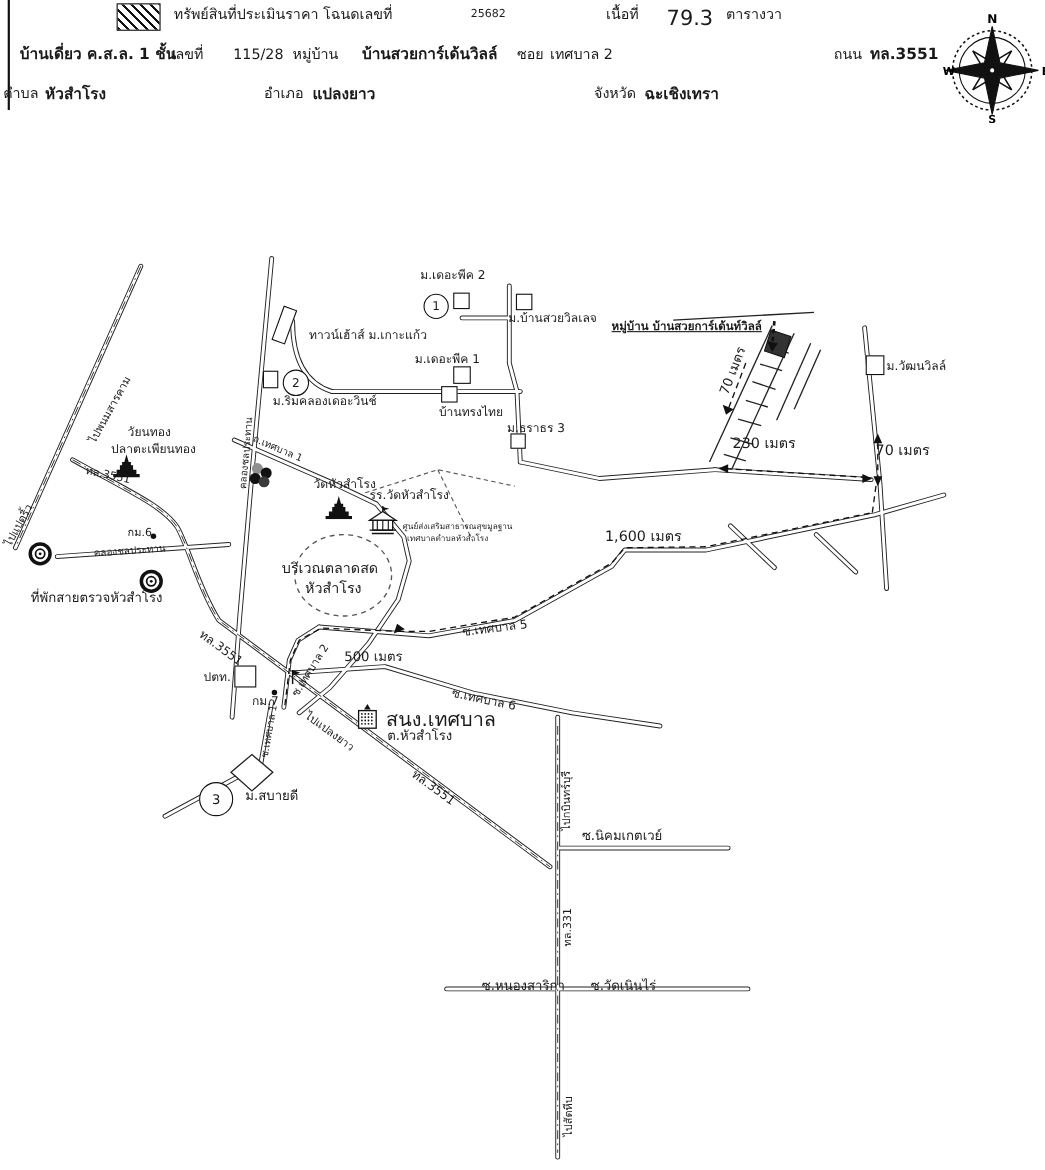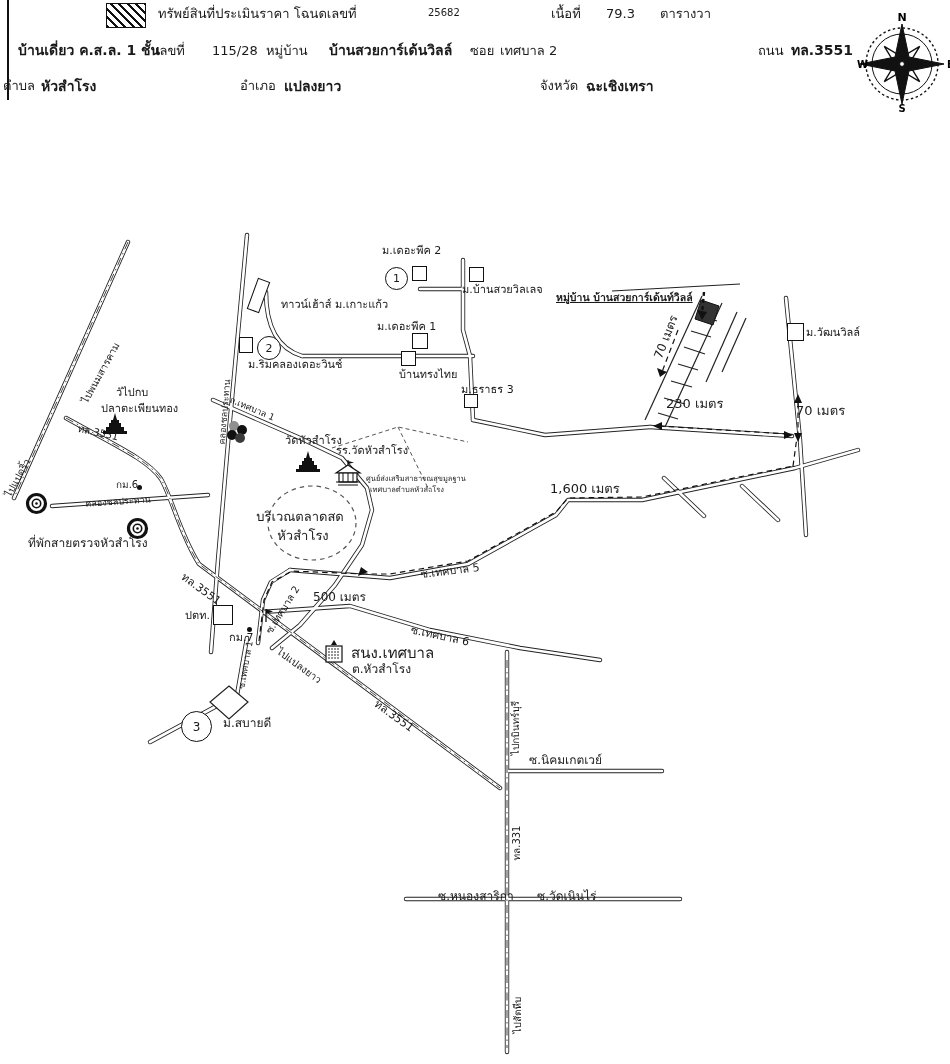--- a/index.html
+++ b/index.html
@@ -27,21 +27,21 @@
 <body>
 
 <div class="page">
 
   <div class="vrule" style="left:7px;top:0;height:100px"></div>
   <div class="hatch" style="left:106px;top:3px;width:40px;height:25px"></div>
 
   <span class="lbl" style="left:158px;top:7px;font-size:13px">ทรัพย์สินที่ประเมินราคา โฉนดเลขที่</span>
   <span class="lbl" style="left:428px;top:7px;font-size:10px">25682</span>
   <span class="lbl" style="left:551px;top:7px;font-size:13px">เนื้อที่</span>
-  <span class="lbl" style="left:606px;top:7px;font-size:13px">79.3</span>
+  <span class="lbl" style="left:606px;top:7px;font-size:19px">79.3</span>
   <span class="lbl" style="left:660px;top:7px;font-size:13px">ตารางวา</span>
 
   <span class="lbl b" style="left:18px;top:42px;font-size:14px">บ้านเดี่ยว ค.ส.ล. 1 ชั้น</span>
   <span class="lbl" style="left:155px;top:44px;font-size:13px">เลขที่</span>
   <span class="lbl" style="left:212px;top:44px;font-size:13px">115/28</span>
   <span class="lbl" style="left:266px;top:44px;font-size:13px">หมู่บ้าน</span>
   <span class="lbl b" style="left:329px;top:42px;font-size:14px">บ้านสวยการ์เด้นวิลล์</span>
   <span class="lbl" style="left:470px;top:44px;font-size:13px">ซอย</span>
   <span class="lbl" style="left:500px;top:44px;font-size:13px">เทศบาล 2</span>
   <span class="lbl" style="left:758px;top:44px;font-size:13px">ถนน</span>
@@ -248,21 +248,21 @@
   <span class="lbl b u" style="left:556px;top:291px;font-size:10.5px">หมู่บ้าน บ้านสวยการ์เด้นท์วิลล์</span>
   <span class="lbl" style="left:806px;top:327px">ม.วัฒนวิลล์</span>
   <span class="rc" style="left:666px;top:337px;font-size:12px;transform:translate(-50%,-50%) rotate(-69deg)">70 เมตร</span>
   <span class="lbl" style="left:666px;top:397px;font-size:13px">230 เมตร</span>
   <span class="lbl" style="left:796px;top:404px;font-size:13px">70 เมตร</span>
   <span class="lbl" style="left:281px;top:299px">ทาวน์เฮ้าส์ ม.เกาะแก้ว</span>
   <span class="lbl" style="left:377px;top:321px">ม.เดอะพีค 1</span>
   <span class="lbl" style="left:248px;top:359px">ม.ริมคลองเดอะวินช์</span>
   <span class="lbl" style="left:399px;top:369px">บ้านทรงไทย</span>
   <span class="lbl" style="left:461px;top:384px">ม.ธราธร 3</span>
-  <span class="lbl" style="left:116px;top:387px">วัไปกบ</span>
+  <span class="lbl" style="left:116px;top:387px">วัยนทอง</span>
   <span class="lbl" style="left:101px;top:403px">ปลาตะเพียนทอง</span>
   <span class="rc" style="left:101px;top:373px;font-size:10px;transform:translate(-50%,-50%) rotate(-61deg)">ไปพนมสารคาม</span>
   <span class="rc" style="left:18px;top:478px;font-size:10px;transform:translate(-50%,-50%) rotate(-61deg)">ไปแปดริ้ว</span>
   <span class="rc" style="left:98px;top:433px;font-size:10px;transform:translate(-50%,-50%) rotate(12deg)">ทล.3551</span>
   <span class="lbl" style="left:116px;top:479px;font-size:10px">กม.6</span>
   <span class="rc" style="left:118px;top:502px;font-size:9px;transform:translate(-50%,-50%) rotate(-4deg)">คลองชลประทาน</span>
   <span class="lbl" style="left:28px;top:537px;font-size:12px">ที่พักสายตรวจหัวสำโรง</span>
   <span class="lbl" style="left:285px;top:435px">วัดหัวสำโรง</span>
   <span class="lbl" style="left:336px;top:445px">รร.วัดหัวสำโรง</span>
   <span class="lbl" style="left:366px;top:475px;font-size:7.5px">ศูนย์ส่งเสริมสาธารณสุขมูลฐาน</span>
@@ -271,21 +271,21 @@
   <span class="cc" style="left:303px;top:535px;font-size:13px">หัวสำโรง</span>
   <span class="lbl" style="left:550px;top:482px;font-size:13px">1,600 เมตร</span>
   <span class="rc" style="left:450px;top:571px;font-size:11px;transform:translate(-50%,-50%) rotate(-7deg)">ซ.เทศบาล 5</span>
   <span class="rc" style="left:440px;top:636px;font-size:11px;transform:translate(-50%,-50%) rotate(12deg)">ซ.เทศบาล 6</span>
   <span class="lbl" style="left:313px;top:591px;font-size:12px">500 เมตร</span>
   <span class="rc" style="left:283px;top:610px;font-size:10px;transform:translate(-50%,-50%) rotate(-58deg)">ซ.เทศบาล 2</span>
   <span class="lbl" style="left:185px;top:610px">ปตท.</span>
   <span class="lbl" style="left:229px;top:632px">กม.7</span>
   <span class="rc" style="left:201px;top:589px;font-size:11px;transform:translate(-50%,-50%) rotate(36deg)">ทล.3551</span>
   <span class="rc" style="left:246px;top:665px;font-size:9px;transform:translate(-50%,-50%) rotate(-80deg)">ซ.เทศบาล 1</span>
-  <span class="lbl" style="left:351px;top:645px;font-size:15px">สนง.เทศบาล</span>
+  <span class="lbl" style="left:351px;top:645px;font-size:18px">สนง.เทศบาล</span>
   <span class="lbl" style="left:352px;top:663px;font-size:12px">ต.หัวสำโรง</span>
   <span class="rc" style="left:299px;top:666px;font-size:10px;transform:translate(-50%,-50%) rotate(36deg)">ไปแปลงยาว</span>
   <span class="rc" style="left:394px;top:716px;font-size:11px;transform:translate(-50%,-50%) rotate(36deg)">ทล.3551</span>
   <span class="lbl" style="left:223px;top:717px;font-size:12px">ม.สบายดี</span>
   <span class="rc" style="left:516px;top:728px;font-size:10px;transform:translate(-50%,-50%) rotate(-90deg)">ไปกบินทร์บุรี</span>
   <span class="lbl" style="left:529px;top:754px;font-size:12px">ซ.นิคมเกตเวย์</span>
   <span class="rc" style="left:517px;top:843px;font-size:10px;transform:translate(-50%,-50%) rotate(-90deg)">ทล.331</span>
   <span class="lbl" style="left:438px;top:890px;font-size:12px">ซ.หนองสาริกา</span>
   <span class="lbl" style="left:537px;top:890px;font-size:12px">ซ.วัดเนินไร่</span>
   <span class="rc" style="left:518px;top:1015px;font-size:10px;transform:translate(-50%,-50%) rotate(-90deg)">ไปสัตหีบ</span>

